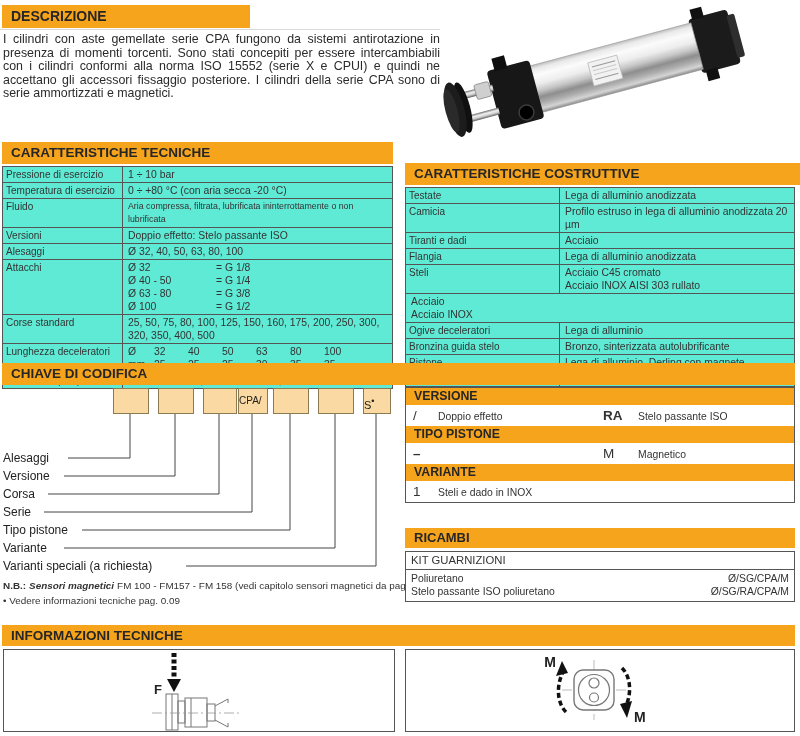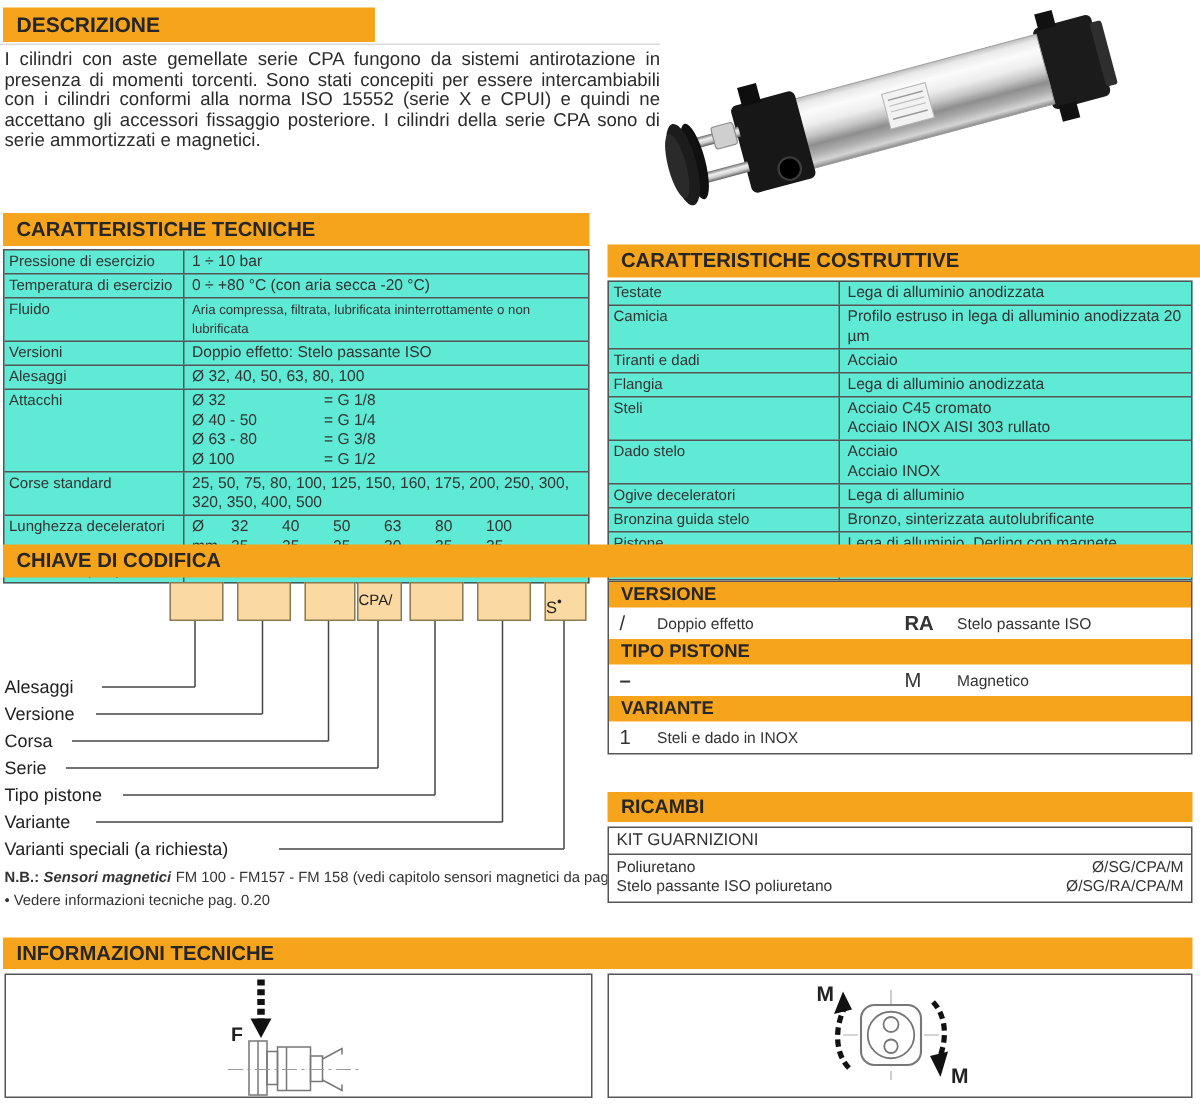--- a/index.html
+++ b/index.html
@@ -202,21 +202,20 @@
       <div class="dval">Lega di alluminio anodizzata</div>
     </div>
     <div class="drow">
       <div class="dlabel">Steli</div>
       <div class="dval">
         <div>Acciaio C45 cromato</div>
         <div>Acciaio INOX AISI 303 rullato</div>
       </div>
     </div>
     <div class="drow">
-      <div class="dlabel">Dado stelo</div>
       <div class="dval">
         <div>Acciaio</div>
         <div>Acciaio INOX</div>
       </div>
     </div>
     <div class="drow">
       <div class="dlabel">Ogive deceleratori</div>
       <div class="dval">Lega di alluminio</div>
     </div>
     <div class="drow">
@@ -267,21 +266,21 @@
     <div class="codelabel" style="top:99px;">Corsa</div>
     <div class="codelabel" style="top:117px;">Serie</div>
     <div class="codelabel" style="top:135px;">Tipo pistone</div>
     <div class="codelabel" style="top:153px;">Variante</div>
     <div class="codelabel" style="top:171px;">Varianti speciali (a richiesta)</div>
   </div>
 
   <div class="nbline" style="left:3px;top:580px;">
     <span class="nb-b">N.B.:</span><span class="nb-i">Sensori magnetici</span><span>FM 100 - FM157 - FM 158  (vedi capitolo sensori magnetici da pag. 1.93)</span>
   </div>
-  <div class="nbline" style="left:3px;top:595px;">• Vedere informazioni tecniche pag. 0.20</div>
+  <div class="nbline" style="left:3px;top:595px;">• Vedere informazioni tecniche pag. 0.09</div>
 
   <div class="optblock">
     <div class="inbar">VERSIONE</div>
     <div class="coderow">
       <span class="bigcode" style="left:7px;">/</span>
       <span class="codetext" style="left:32px;">Doppio effetto</span>
       <span class="bigcode" style="left:197px;font-weight:bold;">RA</span>
       <span class="codetext" style="left:232px;">Stelo passante ISO</span>
     </div>
     <div class="inbar">TIPO PISTONE</div>

